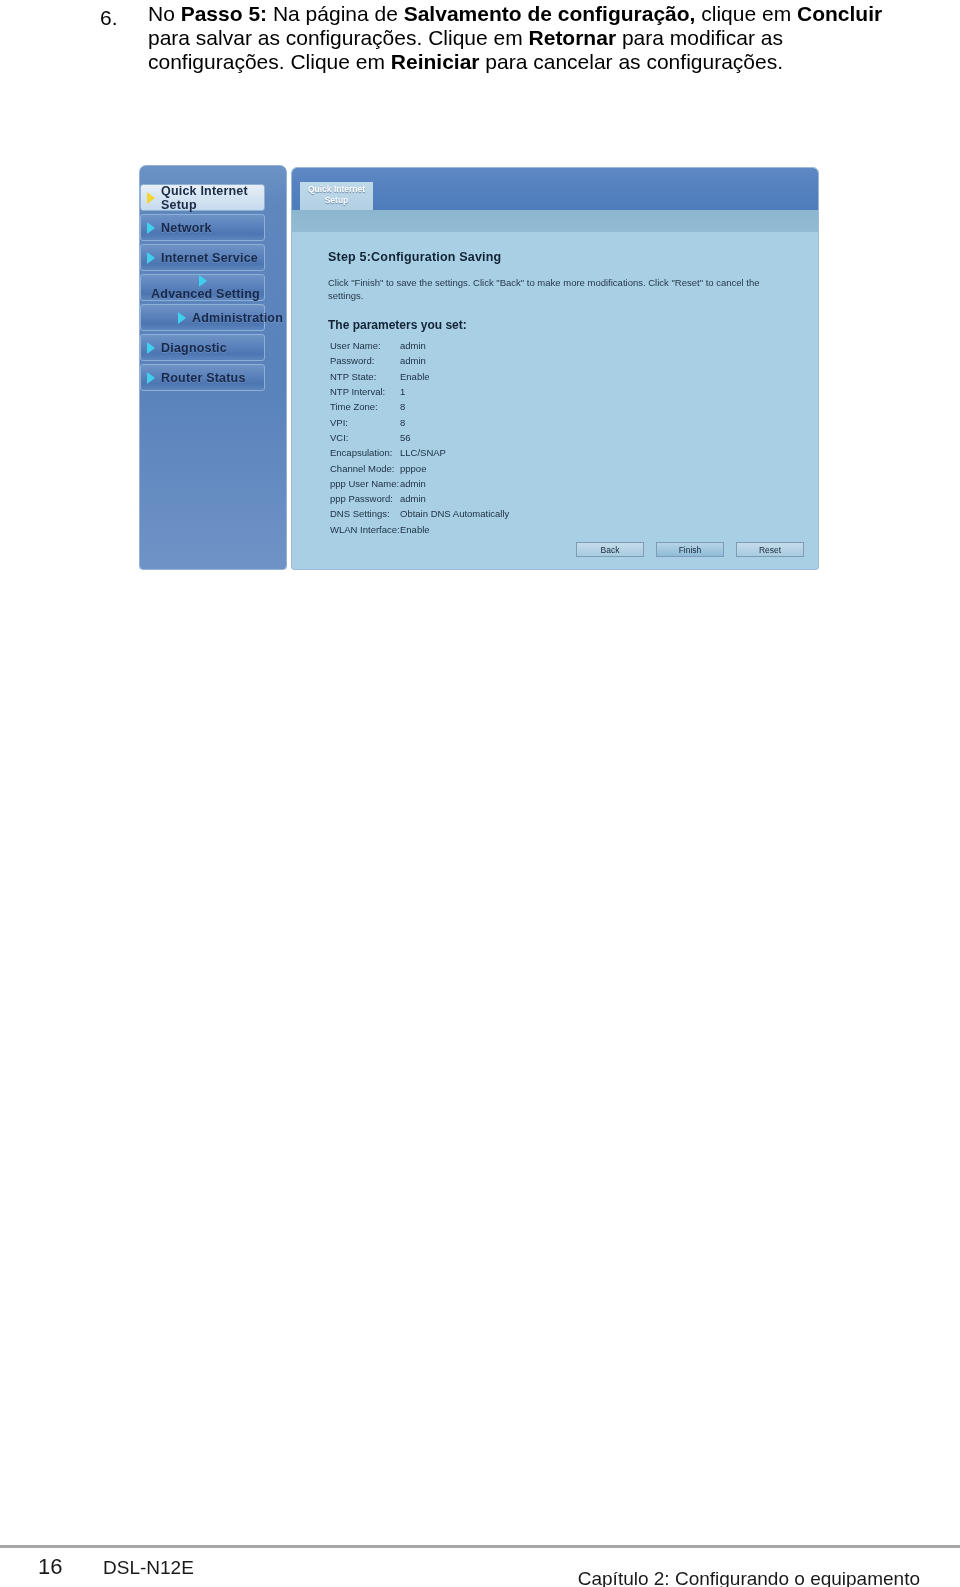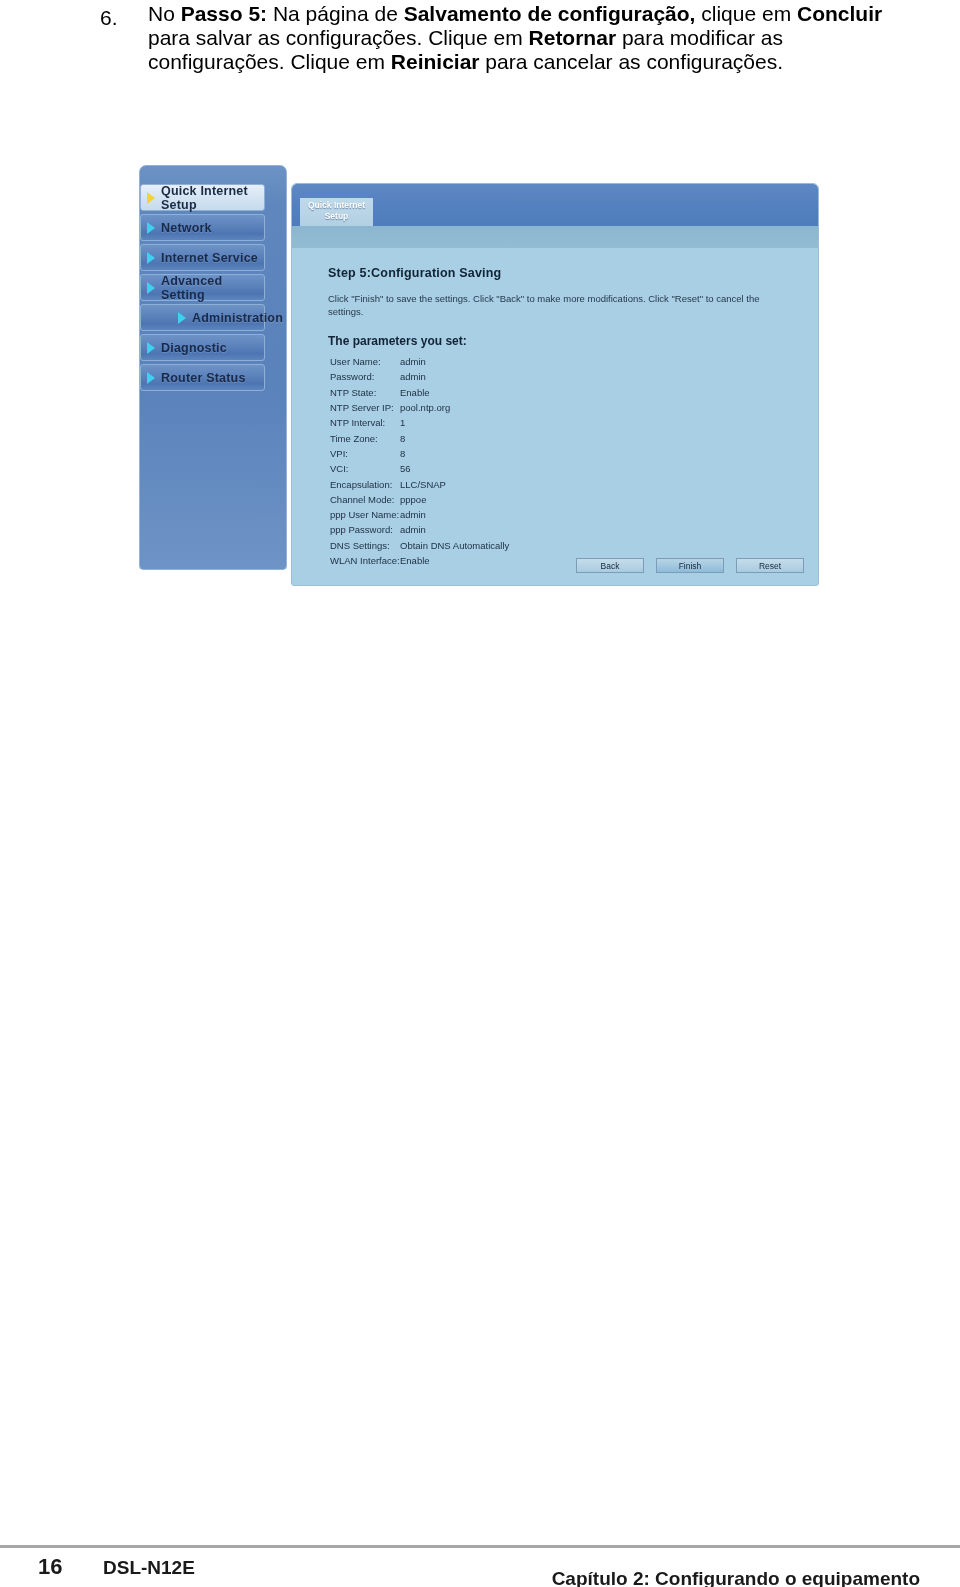--- a/index.html
+++ b/index.html
@@ -103,21 +103,20 @@
     position: absolute;
     left: 152px;
     top: 2px;
     width: 528px;
     height: 403px;
     box-sizing: border-box;
     border: 1px solid #9cbadd;
     border-radius: 6px 6px 3px 3px;
     background: #a8cfe3;
     overflow: hidden;
-    margin-top: 16px;
   }
   #panel-topbar {
     position: absolute;
     left: 0; top: 0;
     width: 100%;
     height: 42px;
     background: linear-gradient(180deg,#5e88c3 0%, #5380bf 55%, #4f7cbb 100%);
     border-radius: 5px 5px 0 0;
   }
   #tab-quick {
@@ -227,21 +226,20 @@
     width: 960px;
     height: 3px;
     background: #a6a6a6;
   }
   #footer {
     position: absolute;
     left: 0px;
     top: 1552px;
     width: 960px;
     height: 35px;
-    font-weight: bold;
   }
   #page-num {
     position: absolute;
     left: 38px;
     top: 2px;
     font-size: 22px;
     color: #1a1a1a;
   }
   #doc-model {
     position: absolute;
@@ -276,21 +274,21 @@
         <span>Quick Internet Setup</span>
       </div>
       <div class="side-item inactive" style="top: 48px;">
         <span class="tri" style="border-left-color: rgb(63, 208, 239);"></span>
         <span>Network</span>
       </div>
       <div class="side-item inactive" style="top: 78px;">
         <span class="tri" style="border-left-color: rgb(63, 208, 239);"></span>
         <span>Internet Service</span>
       </div>
-      <div class="side-item inactive" style="top: 108px;">
+      <div class="side-item inactive" style="top: 108px; flex-direction: column;">
         <span class="tri" style="border-left-color: rgb(63, 208, 239);"></span>
         <span>Advanced Setting</span>
       </div>
       <div class="side-item inactive" style="top: 138px; padding-left: 37px;">
         <span class="tri" style="border-left-color: rgb(63, 208, 239);"></span>
         <span>Administration</span>
       </div>
       <div class="side-item inactive" style="top: 168px;">
         <span class="tri" style="border-left-color: rgb(63, 208, 239);"></span>
         <span>Diagnostic</span>
@@ -319,24 +317,20 @@
             <div class="param-label">User Name:</div>
             <div class="param-value">admin</div>
           </div>
           <div class="param-row">
             <div class="param-label">Password:</div>
             <div class="param-value">admin</div>
           </div>
           <div class="param-row">
             <div class="param-label">NTP State:</div>
             <div class="param-value">Enable</div>
-          </div>
-          <div class="param-row">
-            <div class="param-label">NTP Server IP:</div>
-            <div class="param-value">pool.ntp.org</div>
           </div>
           <div class="param-row">
             <div class="param-label">NTP Interval:</div>
             <div class="param-value">1</div>
           </div>
           <div class="param-row">
             <div class="param-label">Time Zone:</div>
             <div class="param-value">8</div>
           </div>
           <div class="param-row">

